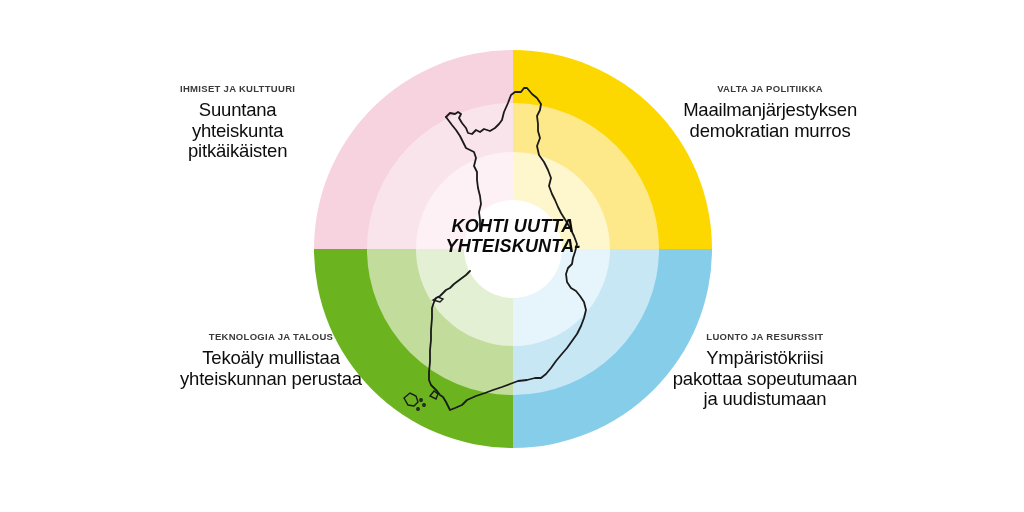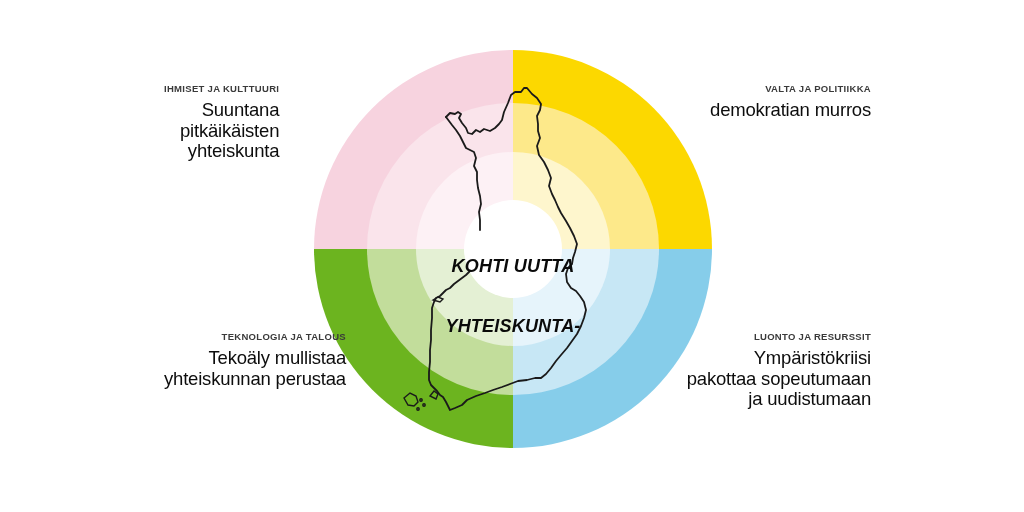--- a/index.html
+++ b/index.html
@@ -18,22 +18,22 @@
   }
   .wheel {
     position: absolute;
     left: 0;
     top: 0;
   }
   .block {
     position: absolute;
     color: #111;
   }
-  .block.left { left: 164px; text-align: right; }
-  .block.right { right: 153px; text-align: right; }
+  .block.left { left: 180px; text-align: center; }
+  .block.right { right: 167px; text-align: center; }
   .block.top { top: 83px; }
   .block.bottom { top: 331px; }
   .cat {
     font-size: 9.5px;
     font-weight: 700;
     letter-spacing: 0.3px;
     color: #3a3a3a;
     text-transform: uppercase;
     margin-bottom: 5px;
     line-height: 12px;
@@ -53,21 +53,21 @@
     width: 220px;
     text-align: center;
     font-size: 18px;
     font-weight: 700;
     font-style: italic;
     line-height: 19.5px;
     color: #0a0a0a;
     text-transform: uppercase;
     letter-spacing: 0.2px;
   }
-  .center-title span { display: block; white-space: nowrap; margin-top: 40px; }
+  .center-title span { display: block; white-space: nowrap; }
 </style>
 </head>
 <body>
 
 <div class="stage">
 
   <svg class="wheel" width="1024" height="512" viewBox="0 0 1024 512">
 
     <g>
       <path d="M513 249 L513 50 A199 199 0 0 0 314 249 Z" fill="#f7d3df"></path>
@@ -123,28 +123,29 @@
 
   <div class="center-title">
     <span>KOHTI UUTTA</span>
     <span>YHTEISKUNTA-</span>
   </div>
 
   <div class="block left top">
     <div class="cat">IHMISET JA KULTTUURI</div>
     <div class="headline">
       <span>Suuntana</span>
+      <span>yhteiskunta</span>
       <span>pitkäikäisten</span>
-      <span>yhteiskunta</span>
     </div>
   </div>
 
   <div class="block right top">
     <div class="cat">VALTA JA POLITIIKKA</div>
     <div class="headline">
+      <span>Maailmanjärjestyksen</span>
       <span>demokratian murros</span>
     </div>
   </div>
 
   <div class="block right bottom">
     <div class="cat">LUONTO JA RESURSSIT</div>
     <div class="headline">
       <span>Ympäristökriisi</span>
       <span>pakottaa sopeutumaan</span>
       <span>ja uudistumaan</span>

